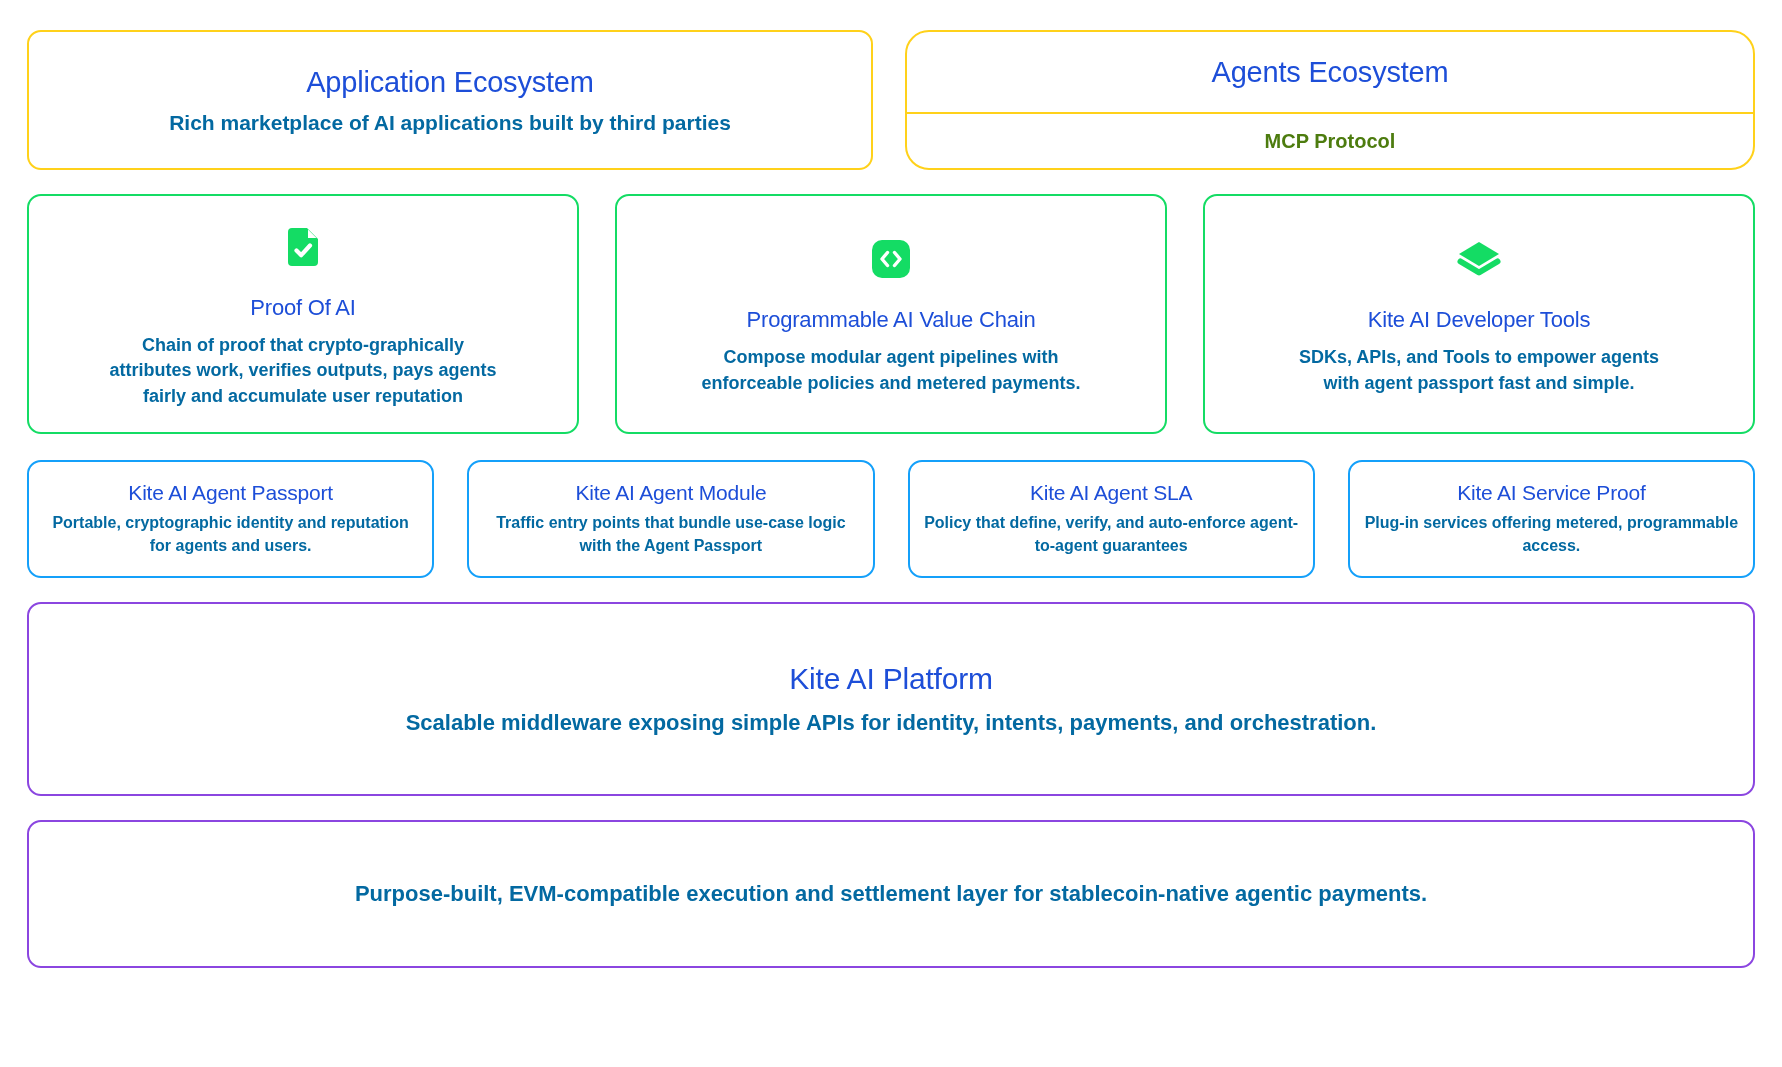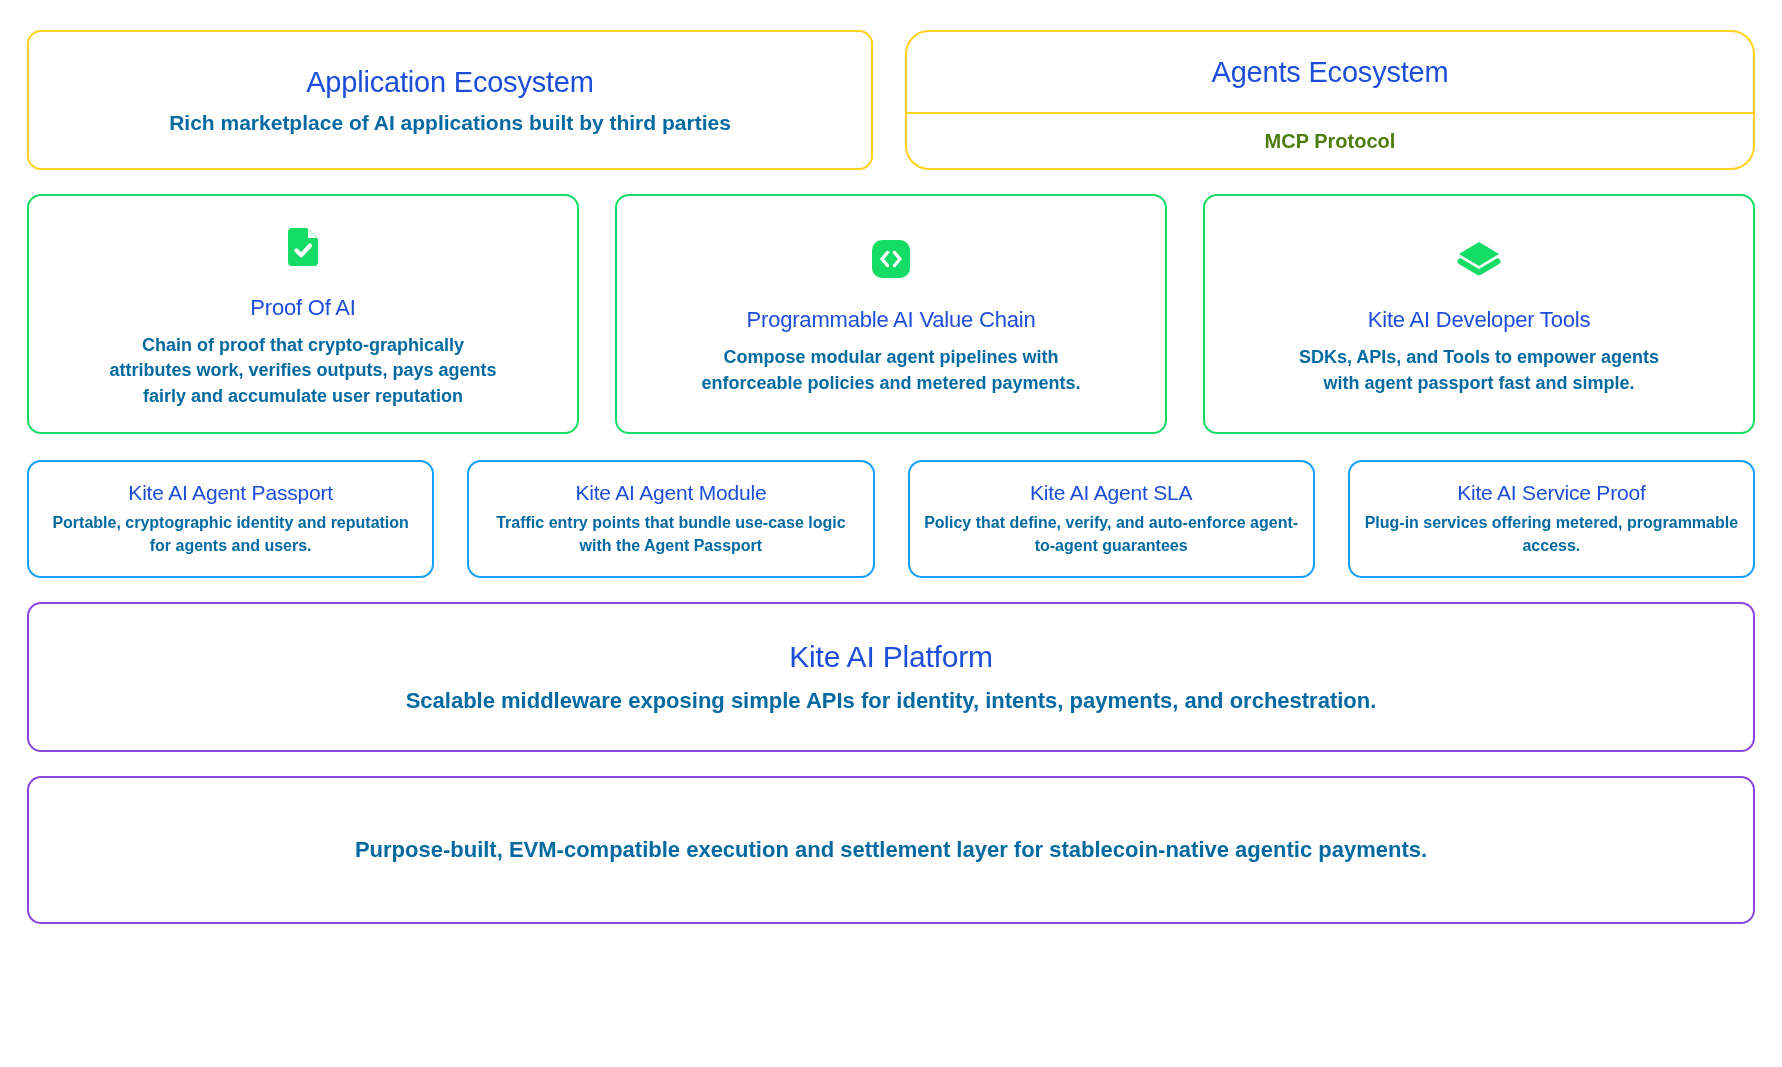--- a/index.html
+++ b/index.html
@@ -141,21 +141,21 @@
     font-size: 16px;
     line-height: 1.38;
   }
 
   
   .purple-card {
     border-color: #8B46E0;
     width: 100%;
     padding: 0 24px;
   }
-  .row-platform { height: 150px; margin-bottom: 24px; display: flex; }
+  .row-platform { height: 194px; margin-bottom: 24px; display: flex; }
   .row-chain    { height: 148px; display: flex; }
 
   .purple-card .card-title { font-size: 30px; margin-bottom: 14px; }
   .purple-card .card-desc  { font-size: 22px; }
 </style>
 </head>
 <body>
 
 <div class="diagram">
 

